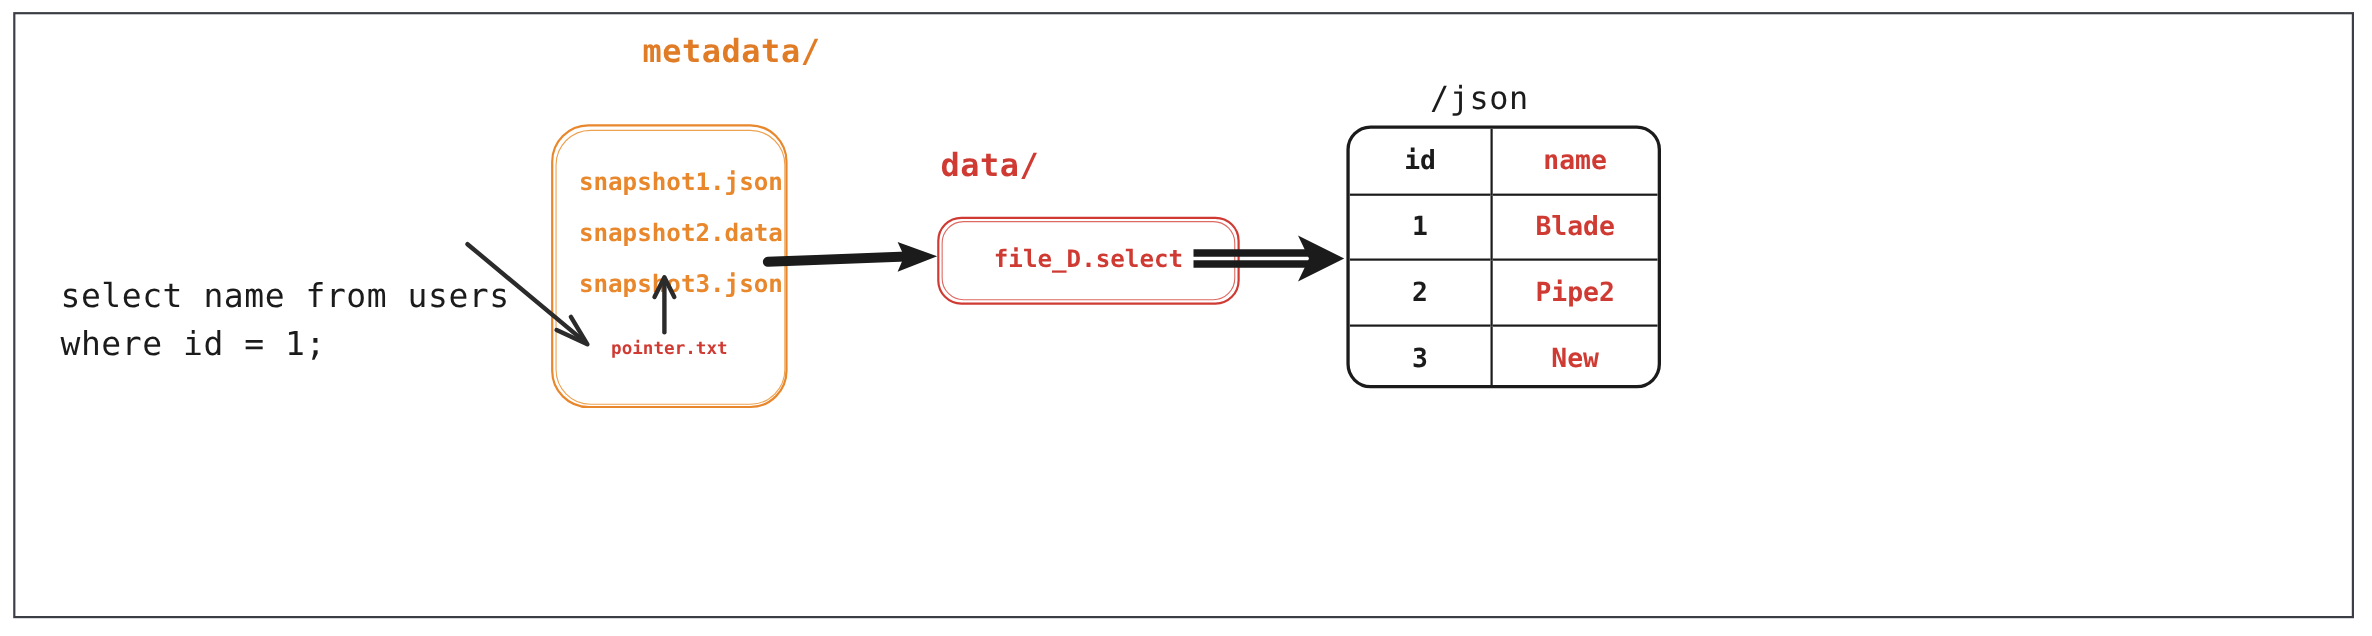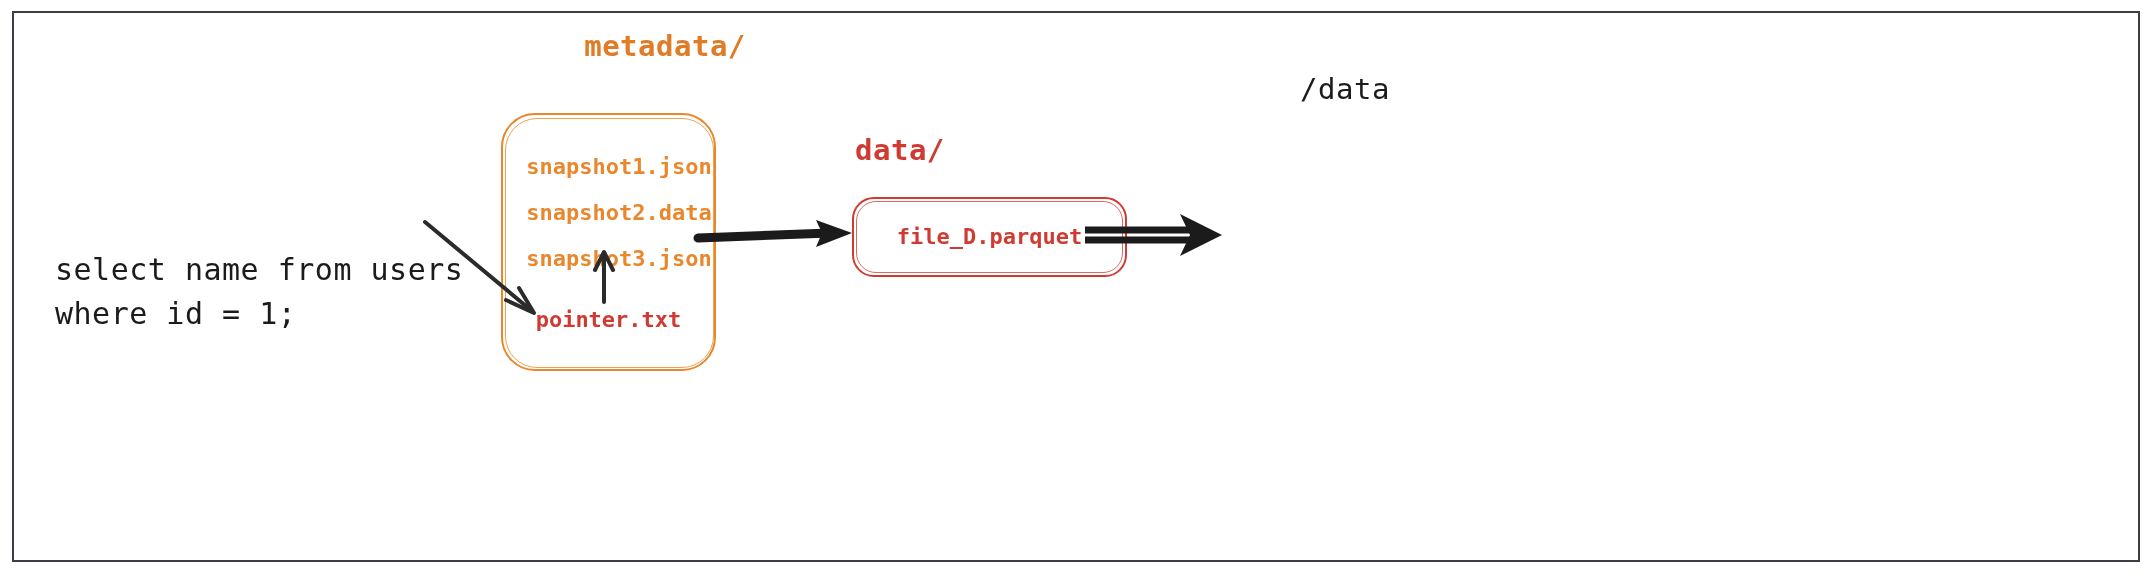--- a/index.html
+++ b/index.html
@@ -96,21 +96,21 @@
     white-space: nowrap;
   }
   .pointer-file {
     position: absolute;
     left: 501px;
     top: 307px;
     width: 215px;
     text-align: center;
     color: #cf3b33;
     font-family: "DejaVu Sans Mono", monospace;
-    font-size: 22px;
+    font-size: 16px;
     font-weight: bold;
     white-space: nowrap;
   }
 
   
   .data-label {
     position: absolute;
     left: 855px;
     top: 133px;
     width: 270px;
@@ -222,23 +222,45 @@
   <div class="snapshot-list">
     <div class="snapshot-item">snapshot1.json</div>
     <div class="snapshot-item">snapshot2.data</div>
     <div class="snapshot-item">snapshot3.json</div>
   </div>
   <div class="pointer-file">pointer.txt</div>
 
   <div class="data-label">data/</div>
   <div class="parquet-box"></div>
   <div class="parquet-box-inner"></div>
-  <div class="parquet-label">file_D.parquet</div>
-
-  <div class="users-label">/data</div>
+  <div class="parquet-label">file_D.select</div>
+
+  <div class="users-label">/json</div>
+  <div class="users-table">
+    <table class="utable">
+      <tbody>
+          <tr>
+        <td class="col-id">id</td>
+        <td class="col-name">name</td>
+      </tr>
+      <tr>
+        <td class="col-id">1</td>
+        <td class="col-name">Blade</td>
+      </tr>
+      <tr>
+        <td class="col-id">2</td>
+        <td class="col-name">Pipe2</td>
+      </tr>
+      <tr>
+        <td class="col-id">3</td>
+        <td class="col-name">New</td>
+      </tr>
+    </tbody>
+      </table>
+  </div>
 
   <svg class="arrows" viewBox="0 0 2156 578">
 
     <g>
       <line x1="425" y1="222" x2="532" y2="311" stroke="#2b2b2b" stroke-width="4" stroke-linecap="round"></line>
       <polyline points="506,300 534,313 519,288" fill="none" stroke="#2b2b2b" stroke-width="4" stroke-linecap="round" stroke-linejoin="round"></polyline>
     </g>
 
     <g>
       <line x1="604" y1="302" x2="604" y2="256" stroke="#2b2b2b" stroke-width="4" stroke-linecap="round"></line>

